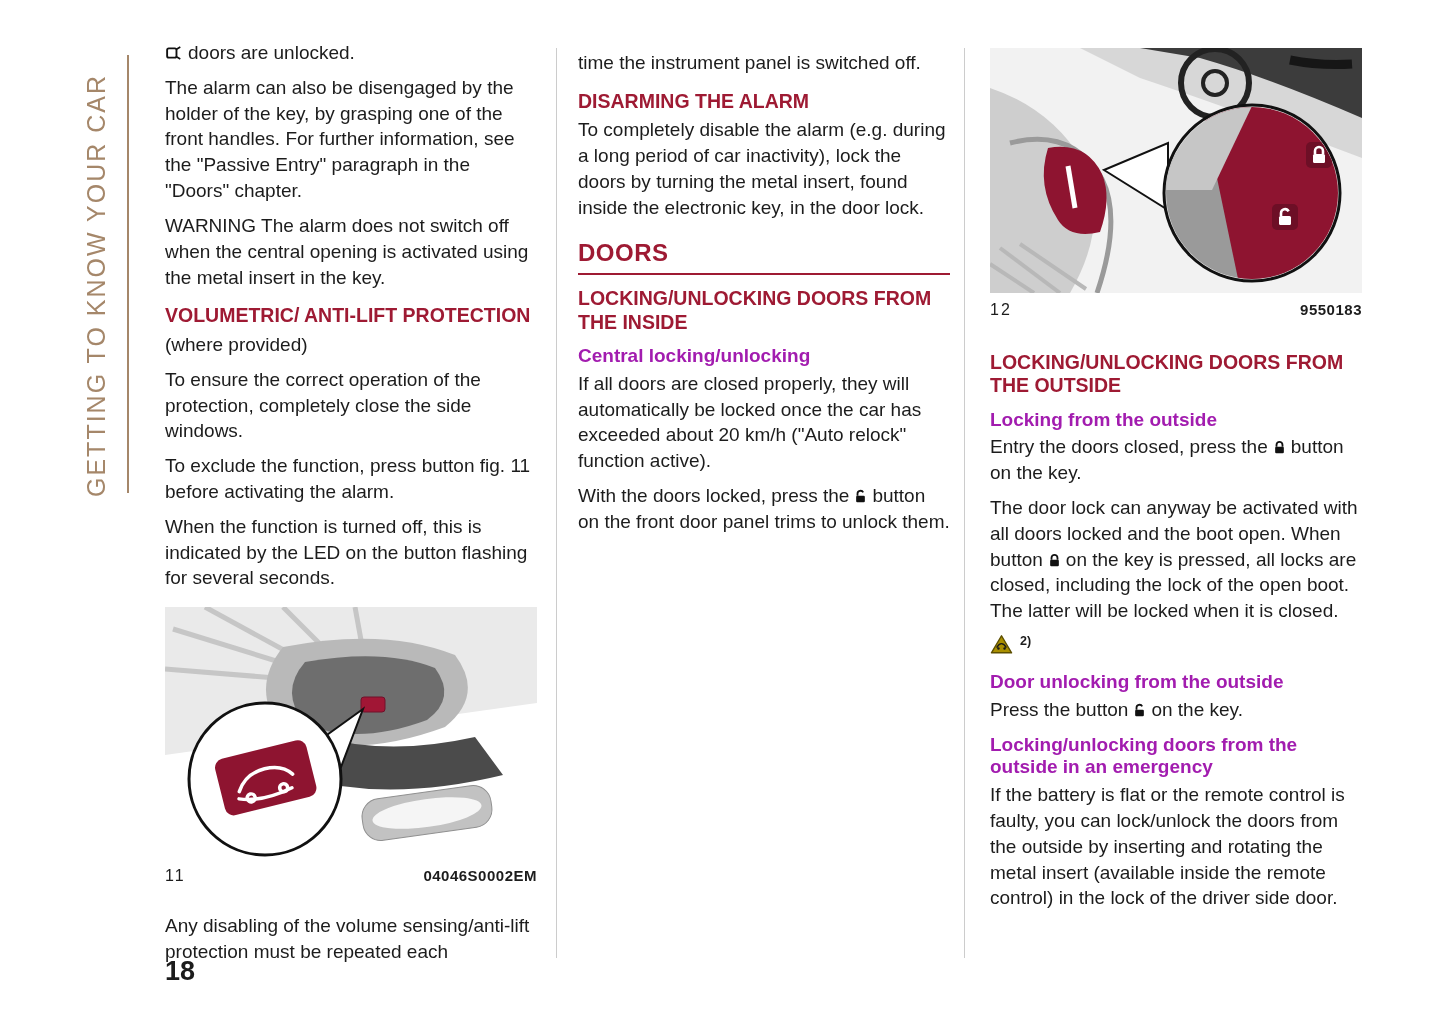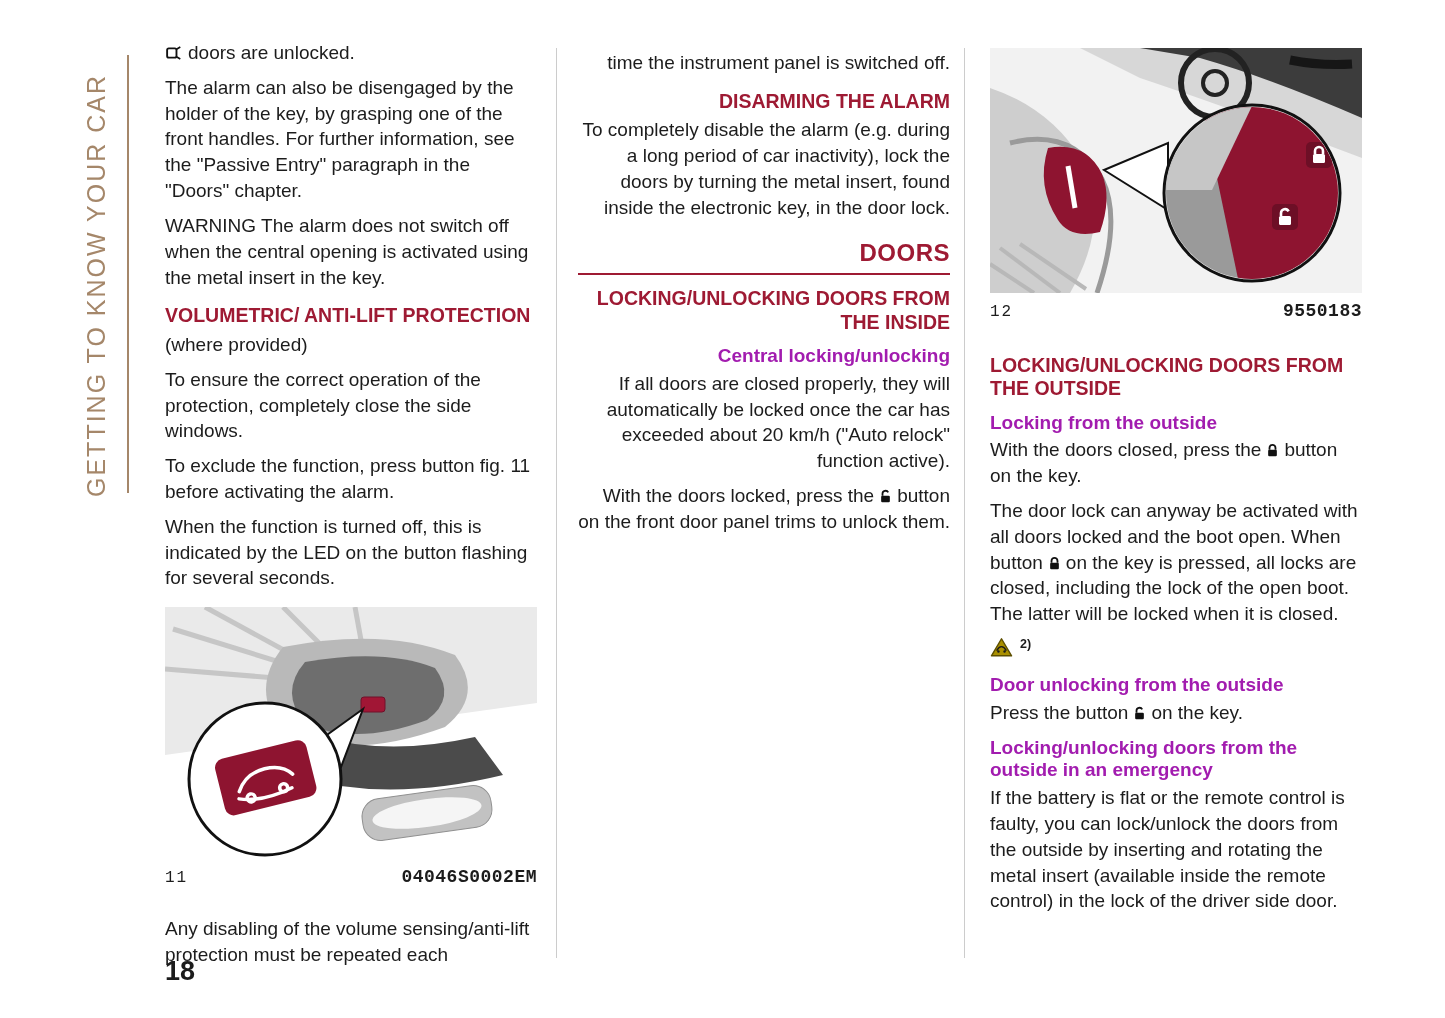--- a/index.html
+++ b/index.html
@@ -14,36 +14,36 @@
     font-size:25px; letter-spacing:2px; color:#a5876a; white-space:nowrap;
   }
   .sidebar-rule{ position:absolute; left:127px; top:55px; width:2px; height:438px; background:#a5876a; }
 
   
   .divider{ position:absolute; top:48px; height:910px; width:1px; background:#cccccc; }
   .div1{ left:556px; } .div2{ left:964px; }
 
   .col{ position:absolute; width:372px; font-size:19px; line-height:1.36; }
   .col1{ left:165px; top:40px; }
-  .col2{ left:578px; top:50px;text-align:right; }
+  .col2{ left:578px; top:50px; }
   .col3{ left:990px; top:48px; }
 
   p{ margin:0 0 9px 0; }
   .h-red{ color:#9e1a33; font-weight:bold; font-size:19.5px; line-height:1.2; margin:14px 0 4px; }
   .h-doors{ color:#9e1a33; font-weight:bold; font-size:24px; letter-spacing:.5px; margin:16px 0 4px; }
   .doors-rule{ height:2px; background:#9e1a33; margin:0 0 12px 0; }
   .h-sub{ color:#a21caf; font-weight:bold; font-size:19px; line-height:1.2; margin:11px 0 3px; }
   .after-fig{ margin-top:26px; }
 
-  .fig{ margin-top:16px;font-family:Liberation Mono, monospace; }
+  .fig{ margin-top:16px; }
   .fig12{ margin-top:0; }
   .fig-art{ display:block; line-height:0; }
   .fig-caption{ display:flex; justify-content:space-between; align-items:baseline; margin-top:6px; }
   .fig-num{ font-size:16px; letter-spacing:2px; }
-  .fig-code{ font-size:18px; font-weight:bold; letter-spacing:.5px; }
+  .fig-code{ font-size:15px; font-weight:bold; letter-spacing:.5px; }
 
   .ic{ display:inline-block; vertical-align:-2px; margin:0 4px; line-height:0; }
   .ic svg{ display:inline-block; }
   .door-ic{ margin:0 6px 0 0; vertical-align:-1px; }
 
   .note-row{ margin:4px 0 8px; }
   .note-sup{ font-size:12.5px; font-weight:bold; vertical-align:8px; margin-left:3px; }
 
   .page-number{ position:absolute; left:165px; top:956px; font-size:27px; font-weight:bold; }
 </style>
@@ -179,21 +179,21 @@
       <figcaption class="fig-caption">
         <span class="fig-num">12</span>
         <span class="fig-code">9550183</span>
       </figcaption>
     </figure>
 
     <h3 class="h-red" style="margin-top:30px;">LOCKING/UNLOCKING DOORS FROM THE OUTSIDE</h3>
     <h4 class="h-sub">Locking from the outside</h4>
 
     <p>
-      <span>With the doors closed, press the</span><span class="ic"><svg viewBox="0 0 20 20" width="15" height="15">
+      <span>Entry the doors closed, press the</span><span class="ic"><svg viewBox="0 0 20 20" width="15" height="15">
             <path d="M6 9V6.5a4 4 0 0 1 8 0V9" fill="none" stroke="#111" stroke-width="2.4"></path>
             <rect x="4.2" y="9" width="11.6" height="8.5" rx="1.6" fill="#111"></rect>
           </svg></span><span>button on the key.</span>
     </p>
 
     <p>
       <span>The door lock can anyway be activated with all doors locked and the boot open. When button</span><span class="ic"><svg viewBox="0 0 20 20" width="15" height="15">
             <path d="M6 9V6.5a4 4 0 0 1 8 0V9" fill="none" stroke="#111" stroke-width="2.4"></path>
             <rect x="4.2" y="9" width="11.6" height="8.5" rx="1.6" fill="#111"></rect>
           </svg></span><span>on the key is pressed, all locks are closed, including the lock of the open boot. The latter will be locked when it is closed.</span>

